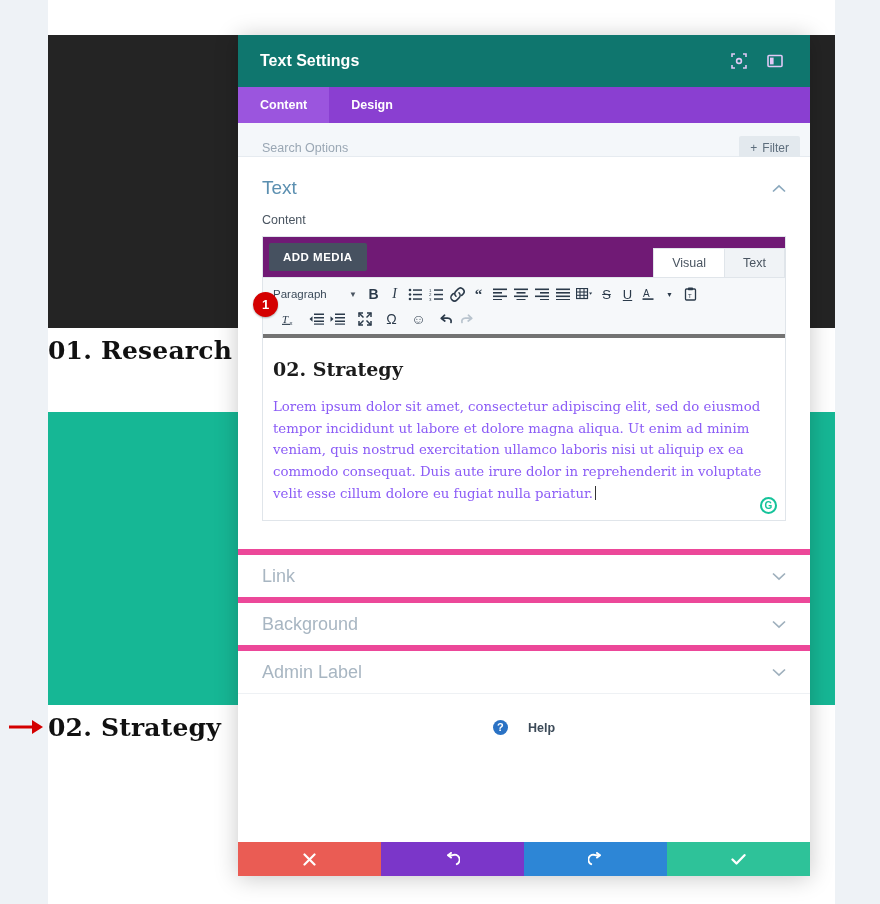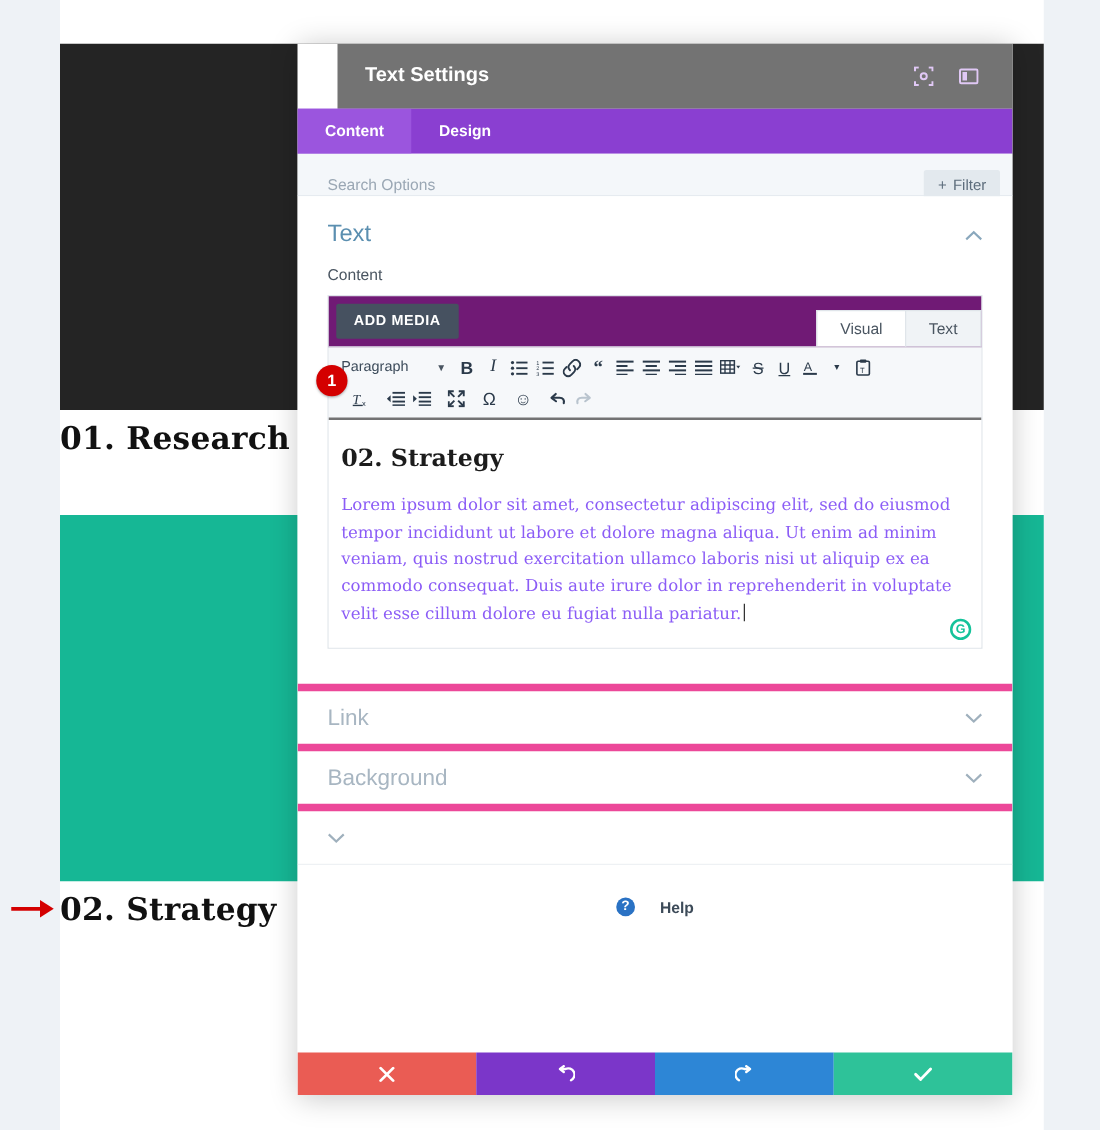--- a/index.html
+++ b/index.html
@@ -40,24 +40,23 @@
 
   
   .modal {
     position: absolute; left: 238px; top: 35px; width: 572px; height: 841px;
     background: #ffffff;
     box-shadow: 0 2px 22px rgba(0,0,0,.22);
     display: flex; flex-direction: column;
     overflow: hidden;
   }
   .modal-header {
-    height: 52px; background: #737373;
+    height: 52px; background: #0f766e;
     display: flex; align-items: center; padding: 0 22px;
     flex: 0 0 auto;
-    margin-left: 32px;
   }
   .modal-title {
     color: #fff; font-size: 16px; font-weight: 700; flex: 1;
   }
   .hdr-icon {
     width: 26px; height: 26px; margin-left: 10px;
     display: flex; align-items: center; justify-content: center;
     color: #ddc4f2; cursor: pointer;
   }
 
@@ -112,21 +111,21 @@
   }
   .ve-tabs { margin-left: auto; display: flex; align-items: flex-end; }
   .ve-tab {
     font-size: 12.5px; color: #4a5561; padding: 7px 18px;
     border: 1px solid #e0e5ea; border-bottom: 0; cursor: pointer;
     background: #f0f3f6; margin-left: -1px;
   }
   .ve-tab.active { background: #fff; }
 
   .toolbar {
-    background: #f6f8fa; border-bottom: 2px solid #737373;
+    background: #f6f8fa; border-bottom: 4px solid #737373;
     padding: 5px 6px 4px 8px;
   }
   .tb-row { display: flex; align-items: center; flex-wrap: nowrap; }
   .tb-row + .tb-row { margin-top: 3px; }
   .tb-btn {
     height: 22px; min-width: 21px; padding: 0 3px;
     display: flex; align-items: center; justify-content: center;
     color: #2b3a4a; font-size: 12.5px; cursor: pointer;
   }
   .tb-para {
@@ -444,20 +443,21 @@
         </div>
         <div class="acc-row">
           <div class="acc-title">Background</div>
           <div class="acc-chev">
             <svg width="14" height="9" viewBox="0 0 14 9">
               <path d="M1 1.5L7 7.2l6-5.7" fill="none" stroke="#9fb0bd" stroke-width="1.7"></path>
             </svg>
           </div>
         </div>
         <div class="acc-row">
+          <div class="acc-title">Admin Label</div>
           <div class="acc-chev">
             <svg width="14" height="9" viewBox="0 0 14 9">
               <path d="M1 1.5L7 7.2l6-5.7" fill="none" stroke="#9fb0bd" stroke-width="1.7"></path>
             </svg>
           </div>
         </div>
       </div>
 
       <div class="help-row">
         <div class="help-ico">?</div>

